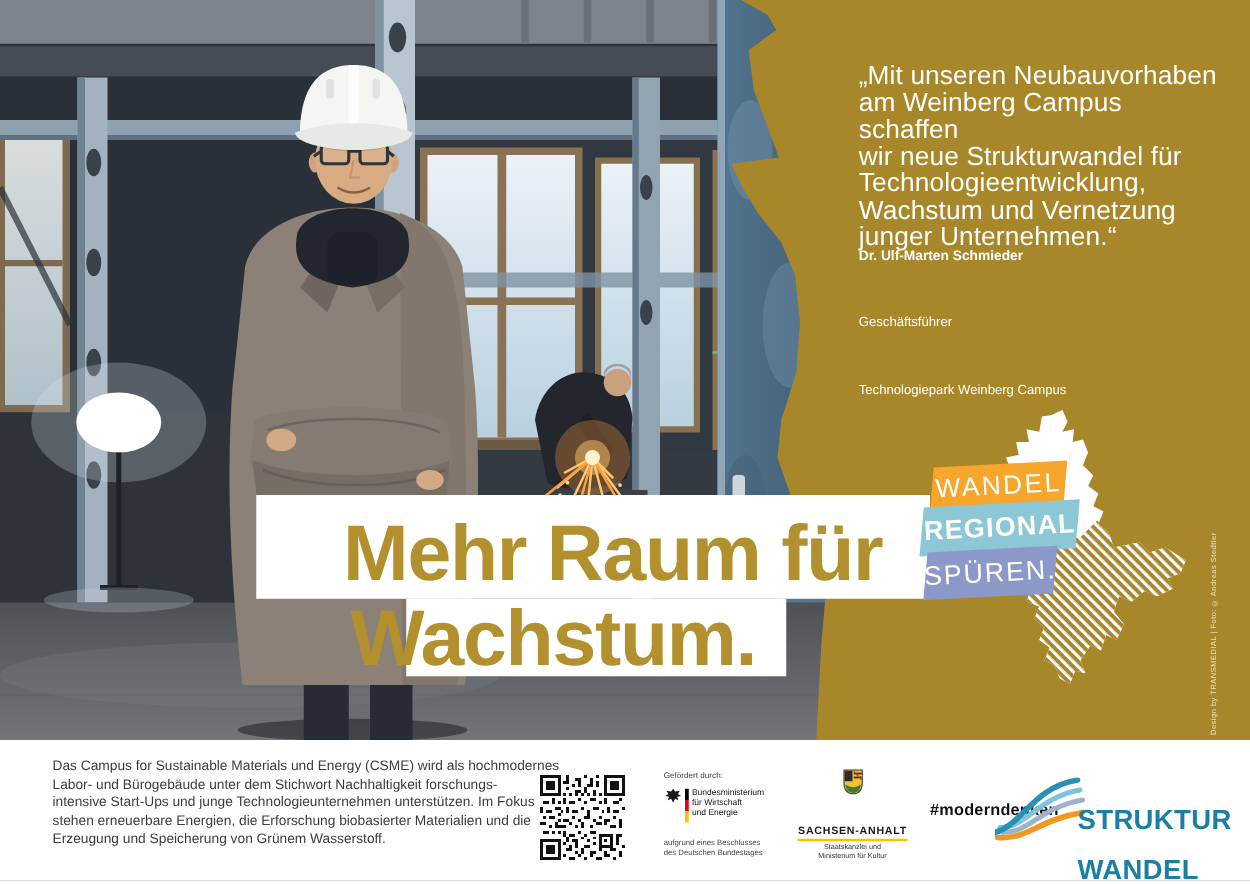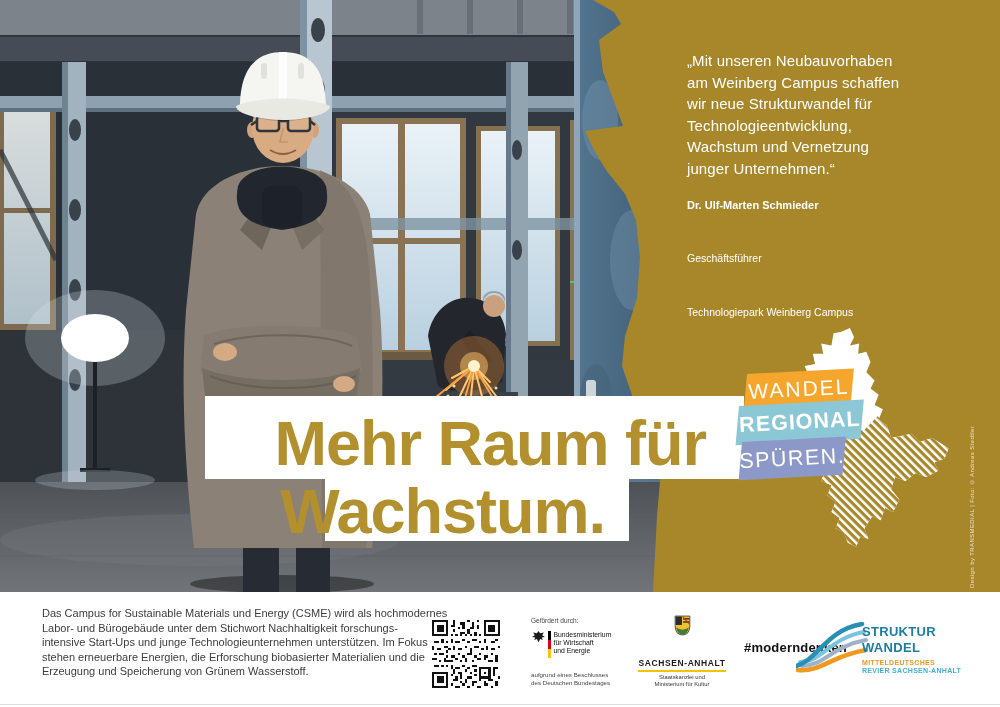--- a/index.html
+++ b/index.html
@@ -1,21 +1,21 @@
 <!DOCTYPE html>
 <html><head>
 <meta charset="utf-8">
 <style>
   html,body{margin:0;padding:0;background:#fff;}
   .poster{position:relative;width:1000px;height:707px;background:#fff;overflow:hidden;
           font-family:"Liberation Sans",sans-serif;}
   .abs{position:absolute;}
 
   
-  .quote{left:687px;top:50px;width:290px;color:#fff;font-size:15px;line-height:21.5px;
+  .quote{left:687px;top:50px;width:290px;color:#fff;font-size:21px;line-height:21.5px;
          font-weight:400;letter-spacing:.1px;}
   .attribution{left:687px;top:198px;color:#fff;}
   .attr-name{font-size:11px;font-weight:bold;line-height:14px;}
   .attr-line{font-size:10.5px;line-height:13.5px;margin-top:40px;}
   .credit{left:969px;top:448px;height:140px;width:12px;writing-mode:vertical-rl;
           transform:rotate(180deg);font-size:6px;letter-spacing:.4px;color:rgba(255,255,255,.75);
           white-space:nowrap;}
 
   
   .hbox{background:#fff;display:flex;align-items:flex-end;justify-content:flex-end;}
@@ -46,21 +46,21 @@
   .flagbar{width:2.5px;margin:0 3px 0 2px;}
   .flagbar div{width:2.5px;height:9px;}
   .bmwi-name{font-size:6.8px;line-height:8.2px;color:#111;}
   .bmwi-note{margin-top:13px;font-size:6.2px;line-height:7.6px;}
   .sa{left:628px;top:615px;width:108px;text-align:center;}
   .sa-name{font-size:8.5px;letter-spacing:.6px;color:#1a1a1a;font-weight:bold;margin-top:18px;}
   .sa-rule{width:88px;height:1.5px;background:#f2c500;margin:2px auto 2px auto;}
   .sa-dept{font-size:5.8px;line-height:7px;color:#333;}
   .hashtag{left:744px;top:640px;font-size:13px;font-weight:bold;color:#111;letter-spacing:.2px;}
   .sw-text{left:862px;top:624px;}
-  .sw-title{font-size:13px;line-height:16px;font-weight:bold;color:#1B7EA3;letter-spacing:.3px;}
+  .sw-title{font-size:22px;line-height:16px;font-weight:bold;color:#1B7EA3;letter-spacing:.3px;margin-top:24px;}
   .sw-sub1{font-size:7px;font-weight:bold;color:#F0981F;margin-top:3px;letter-spacing:.3px;}
   .sw-sub2{font-size:7px;font-weight:bold;color:#45AFD4;margin-top:1px;letter-spacing:.3px;}
   .bottom-rule{left:0;top:704px;width:1000px;height:1px;background:#dcdcdc;}
 </style>
 </head>
 <body>
 
 <div class="poster">
 
   <svg class="abs" style="left:0;top:0" width="665" height="592" viewBox="0 0 665 592">

